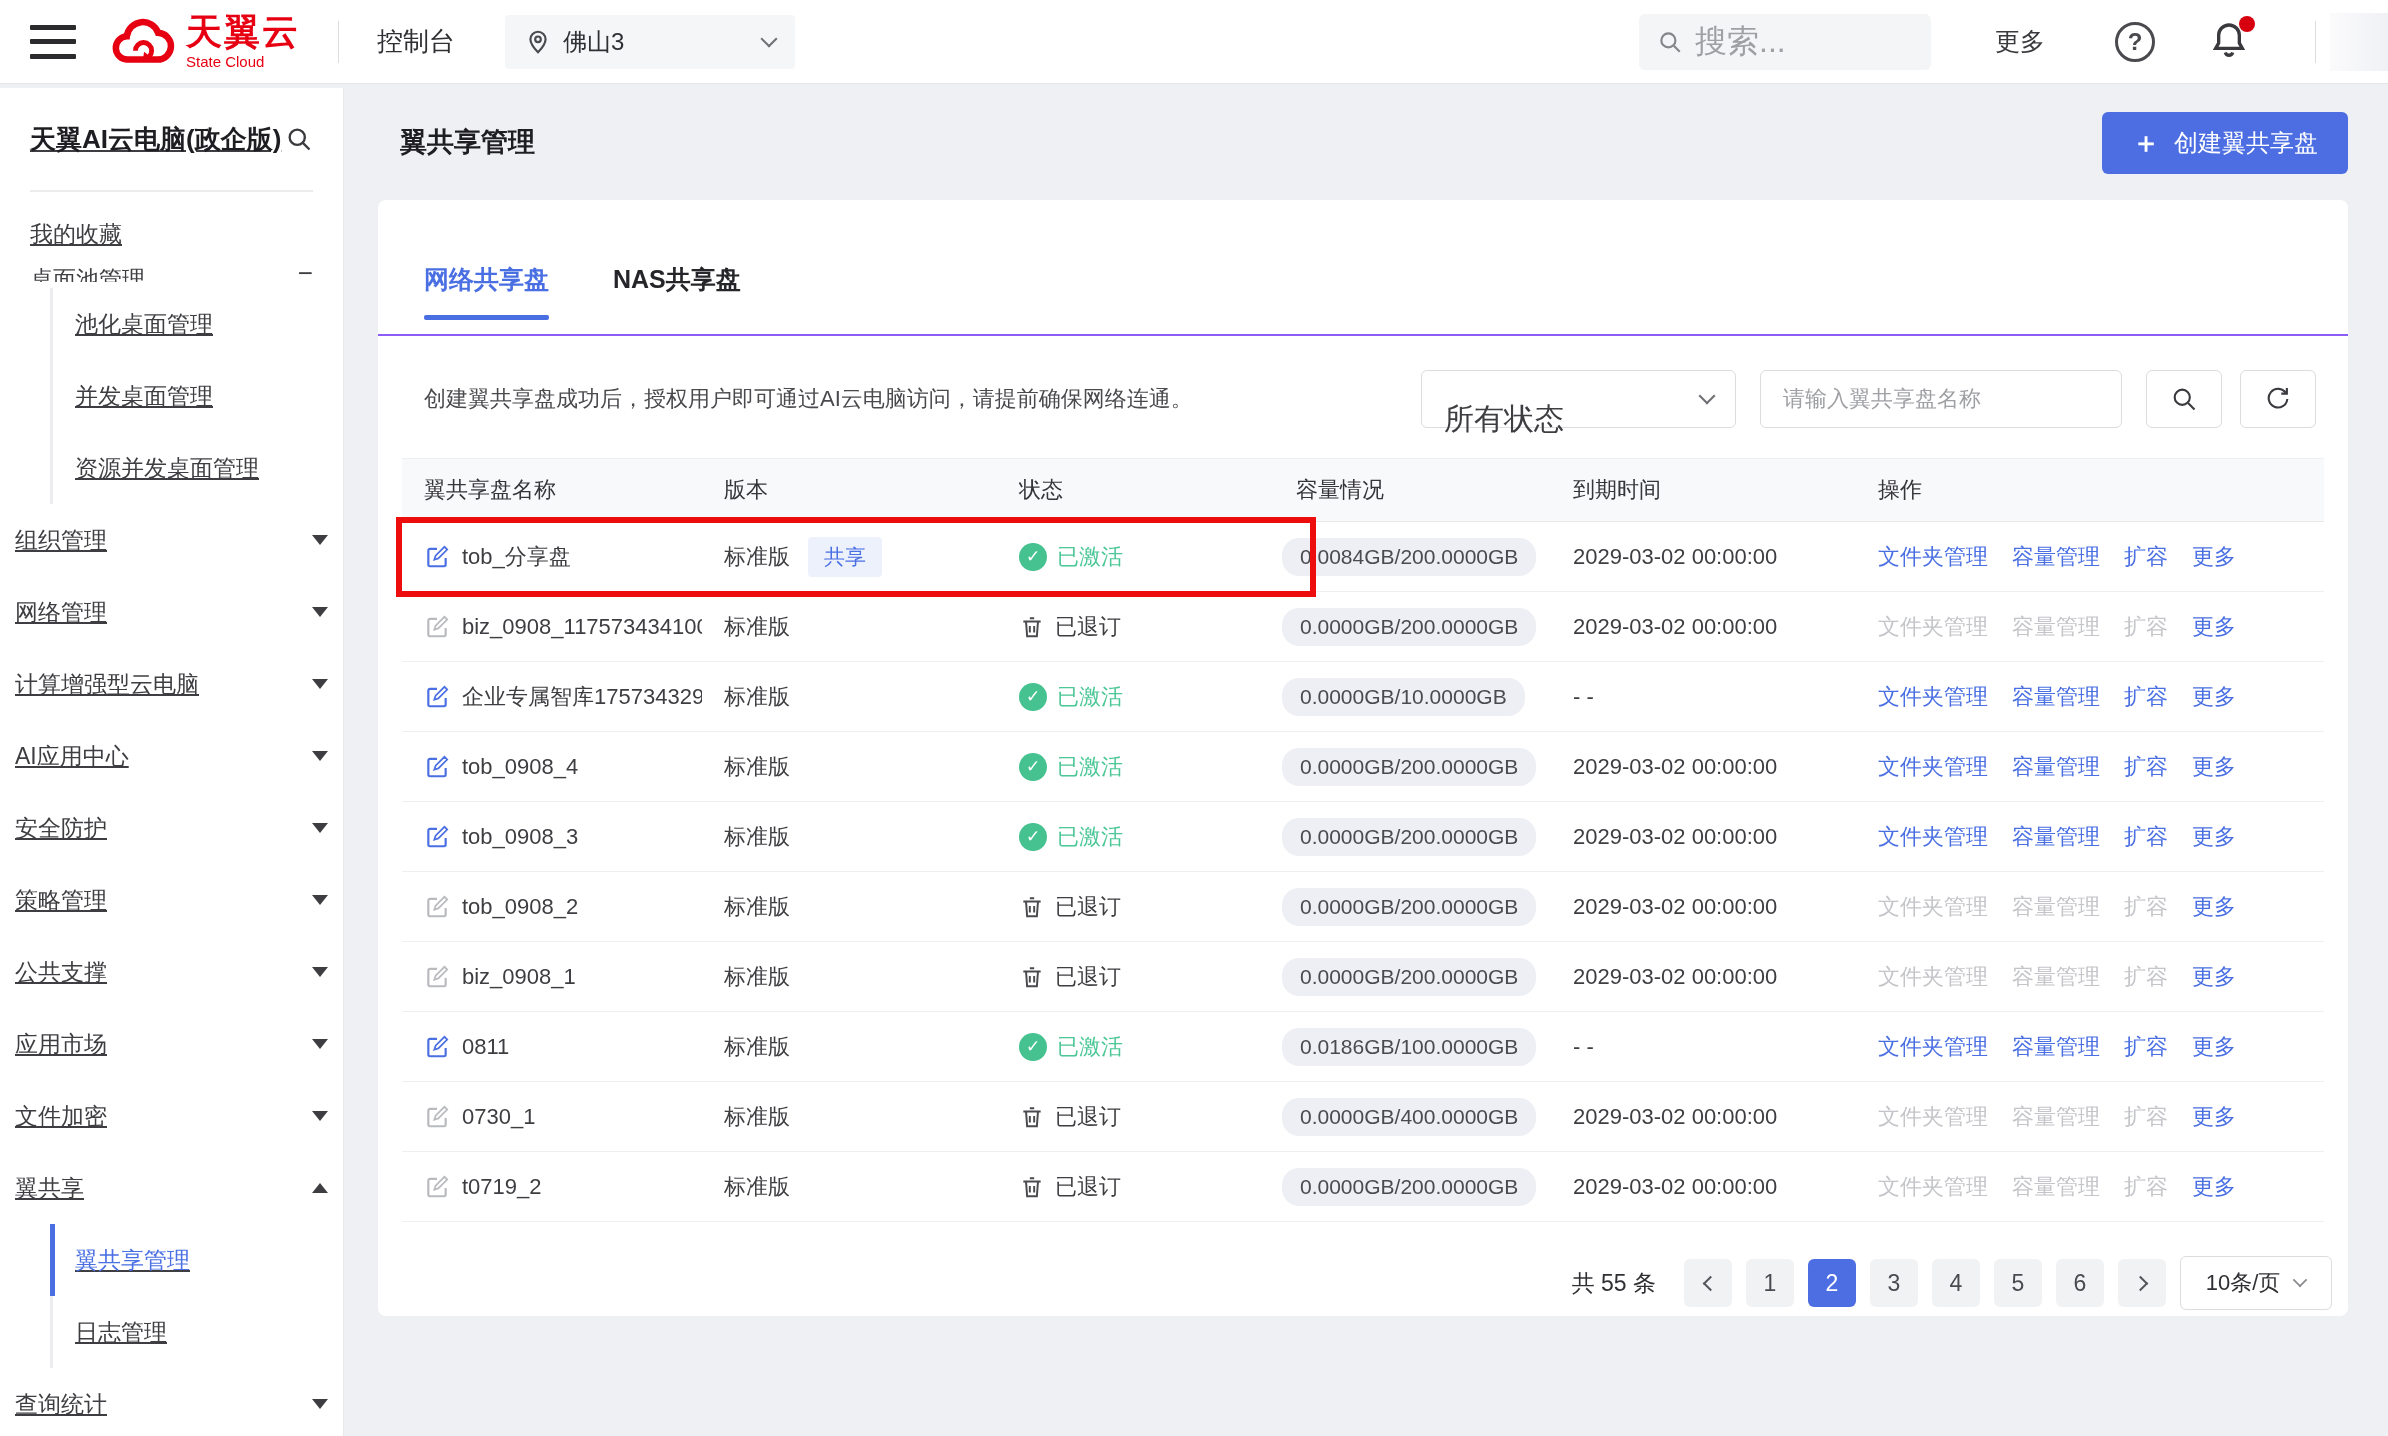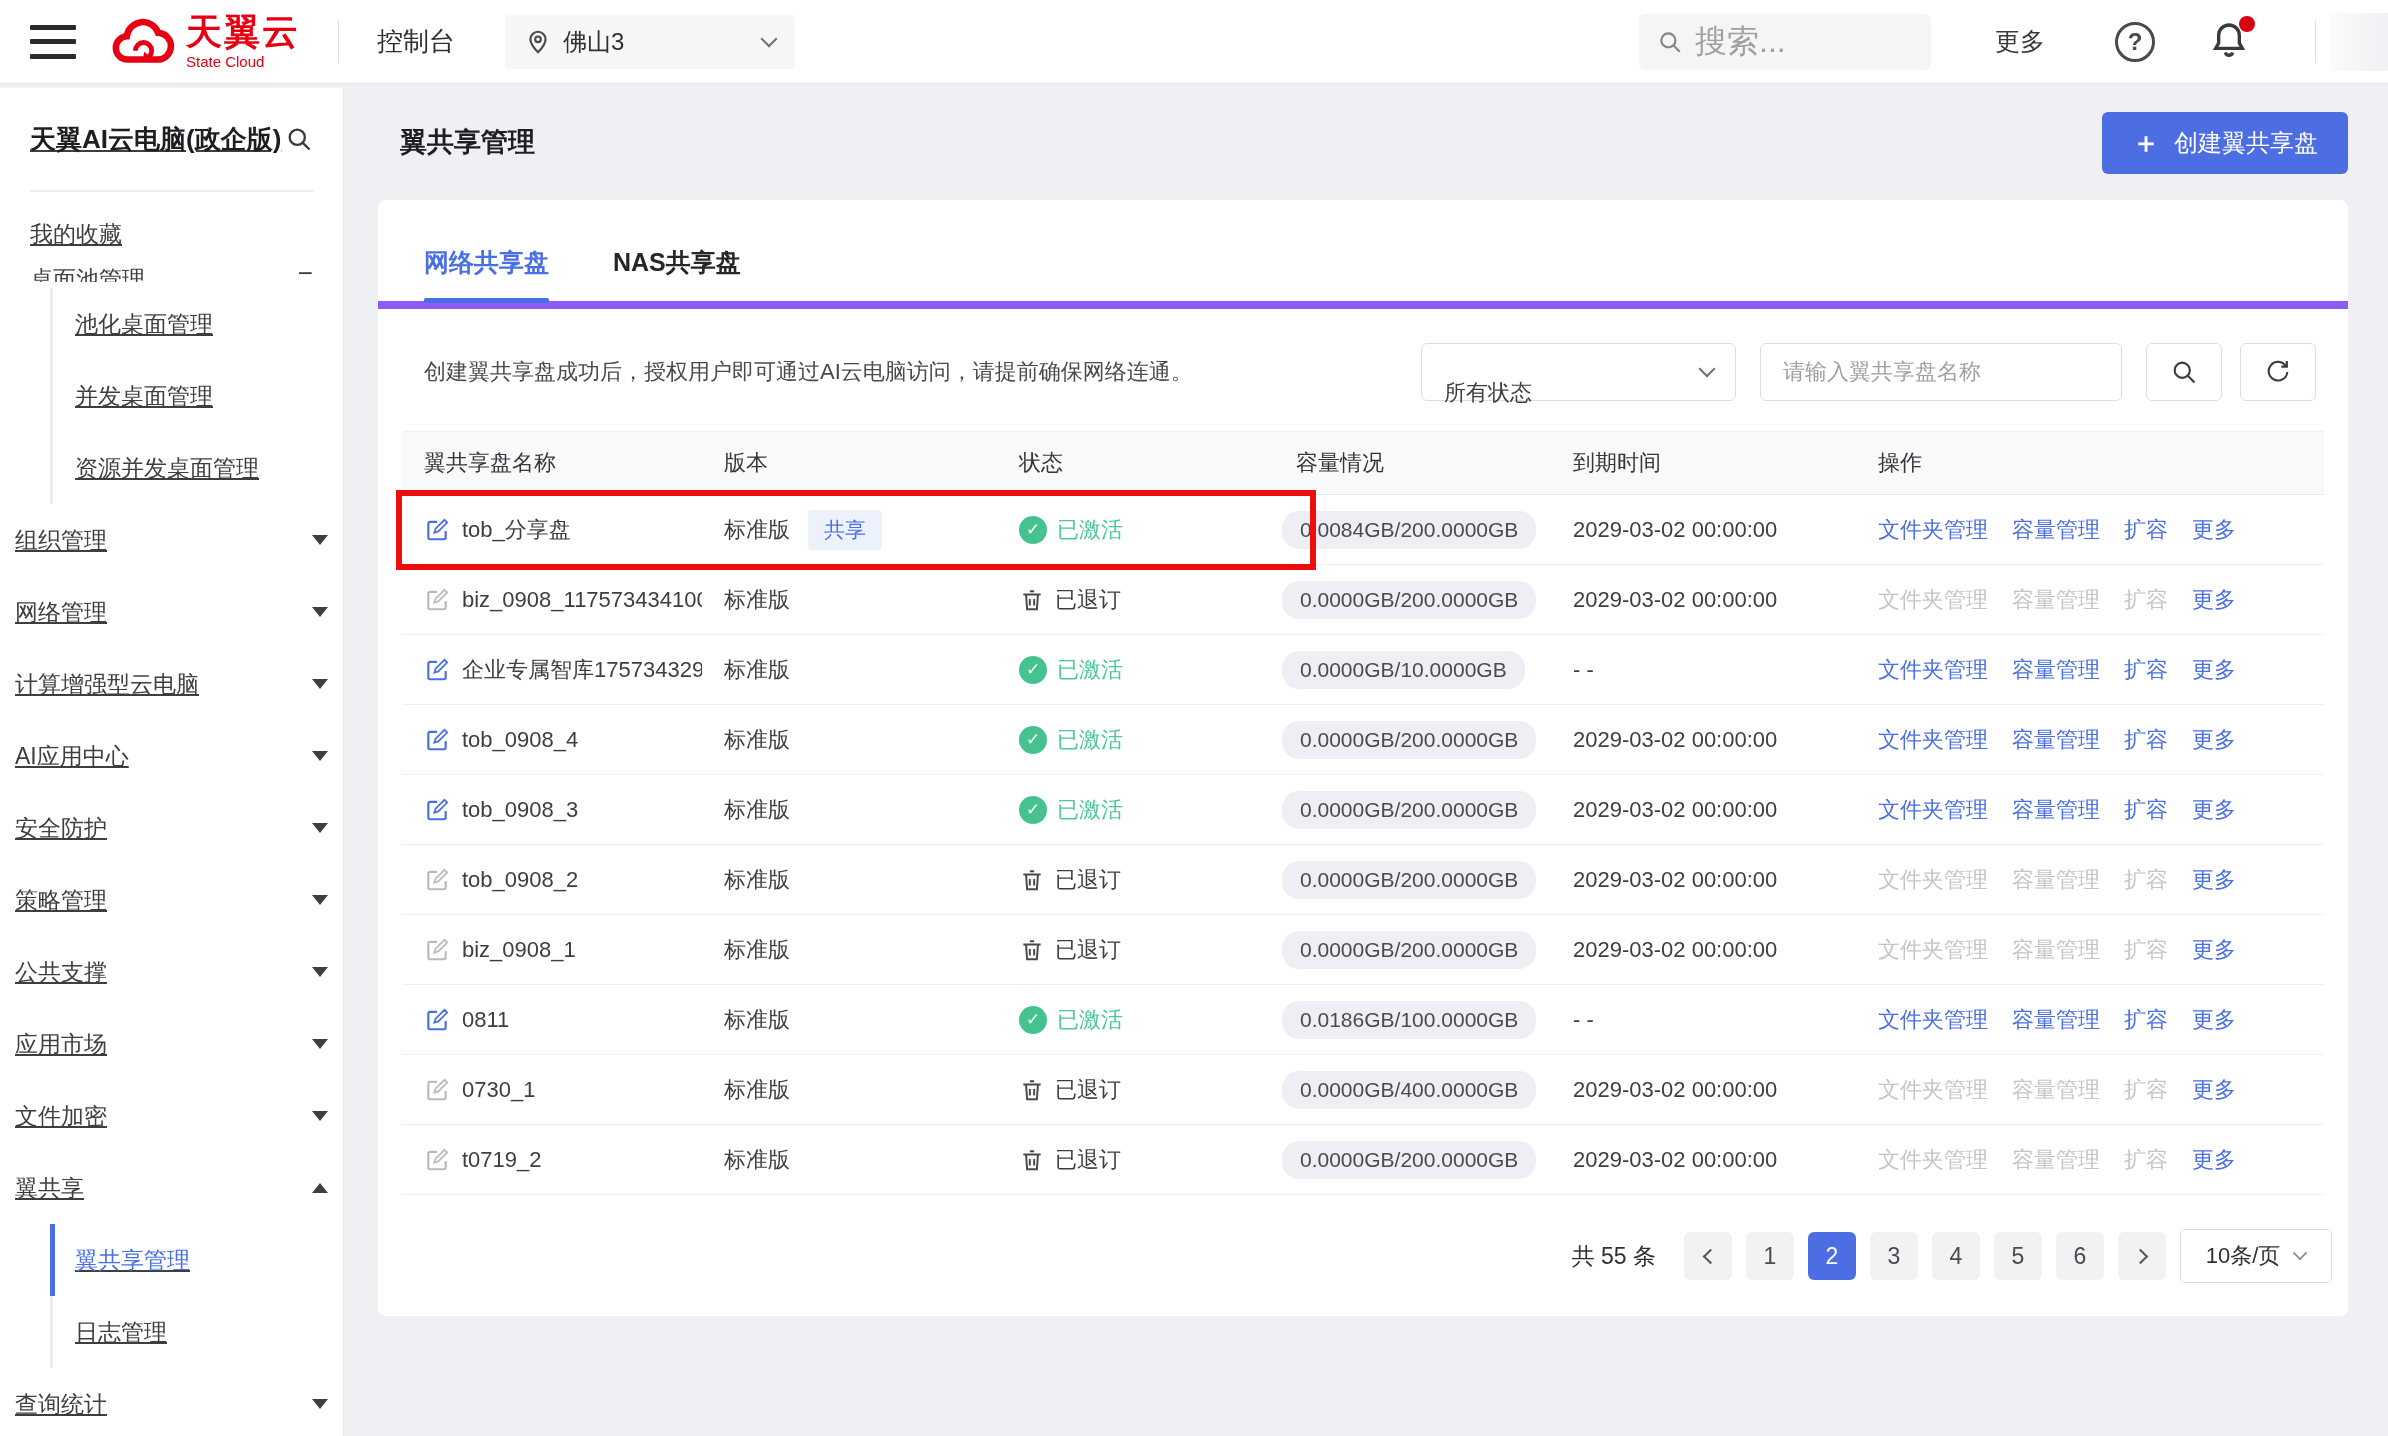--- a/index.html
+++ b/index.html
@@ -90,32 +90,32 @@
   .page-title { position:absolute; left:56px; top:50%; transform:translateY(-50%); font-size:27px; font-weight:bold; color:#1E1E22; }
   .create-btn {
     position:absolute; right:40px; top:28px; height:62px; padding:0 30px;
     background:#4D6EE2; color:#fff; font-size:24px; border:none; border-radius:6px;
     display:flex; align-items:center; gap:14px; cursor:pointer; font-family:inherit;
   }
   .create-btn .plus { font-size:28px; font-weight:bold; line-height:1; }
 
   .card { margin:0 40px 0 34px; height:1116px; background:#fff; border-radius:8px; position:relative; }
 
-  .tabs { padding:0 46px; border-bottom:8px solid #8b5cf6; display:flex; height:109px; align-items:flex-end; }
+  .tabs { padding:16px 46px; border-bottom:2px solid #8b5cf6; display:flex; height:136px; align-items:flex-end; }
   .tab { font-size:25px; font-weight:600; color:#26262A; padding-bottom:22px; margin-right:64px; position:relative; cursor:pointer; }
   .tab.active { color:#4A6FE3; }
   .tab.active::after { content:""; position:absolute; left:0; right:0; bottom:-2px; height:5px; background:#4A6FE3; border-radius:2px; }
 
   .toolbar { display:flex; align-items:center; padding:34px 32px 0 46px; }
   .notice { font-size:22px; color:#4A4A4E; flex:1; }
   .sel-box {
     width:315px; height:58px; border:1px solid #DCDDE0; border-radius:6px; background:#fff;
     display:flex; align-items:center; padding:0 22px; margin-right:24px; cursor:pointer;
   }
-  .sel-box .lbl { flex:1; font-size:22px; color:#3E3E42;margin-top:41px; }
+  .sel-box .lbl { flex:1; font-size:30px; color:#3E3E42;margin-top:41px; }
   .name-input {
     width:362px; height:58px; border:1px solid #DCDDE0; border-radius:6px;
     font-size:22px; color:#3E3E42; padding:16px 22px; outline:none; margin-right:24px; font-family:inherit;
   }
   .name-input::placeholder { color:#9FA0A4; }
   .icon-btn {
     width:76px; height:58px; border:1px solid #DCDDE0; border-radius:6px; background:#fff;
     display:flex; align-items:center; justify-content:center; cursor:pointer; margin-right:18px;
   }
   .icon-btn:last-child { margin-right:0; }

